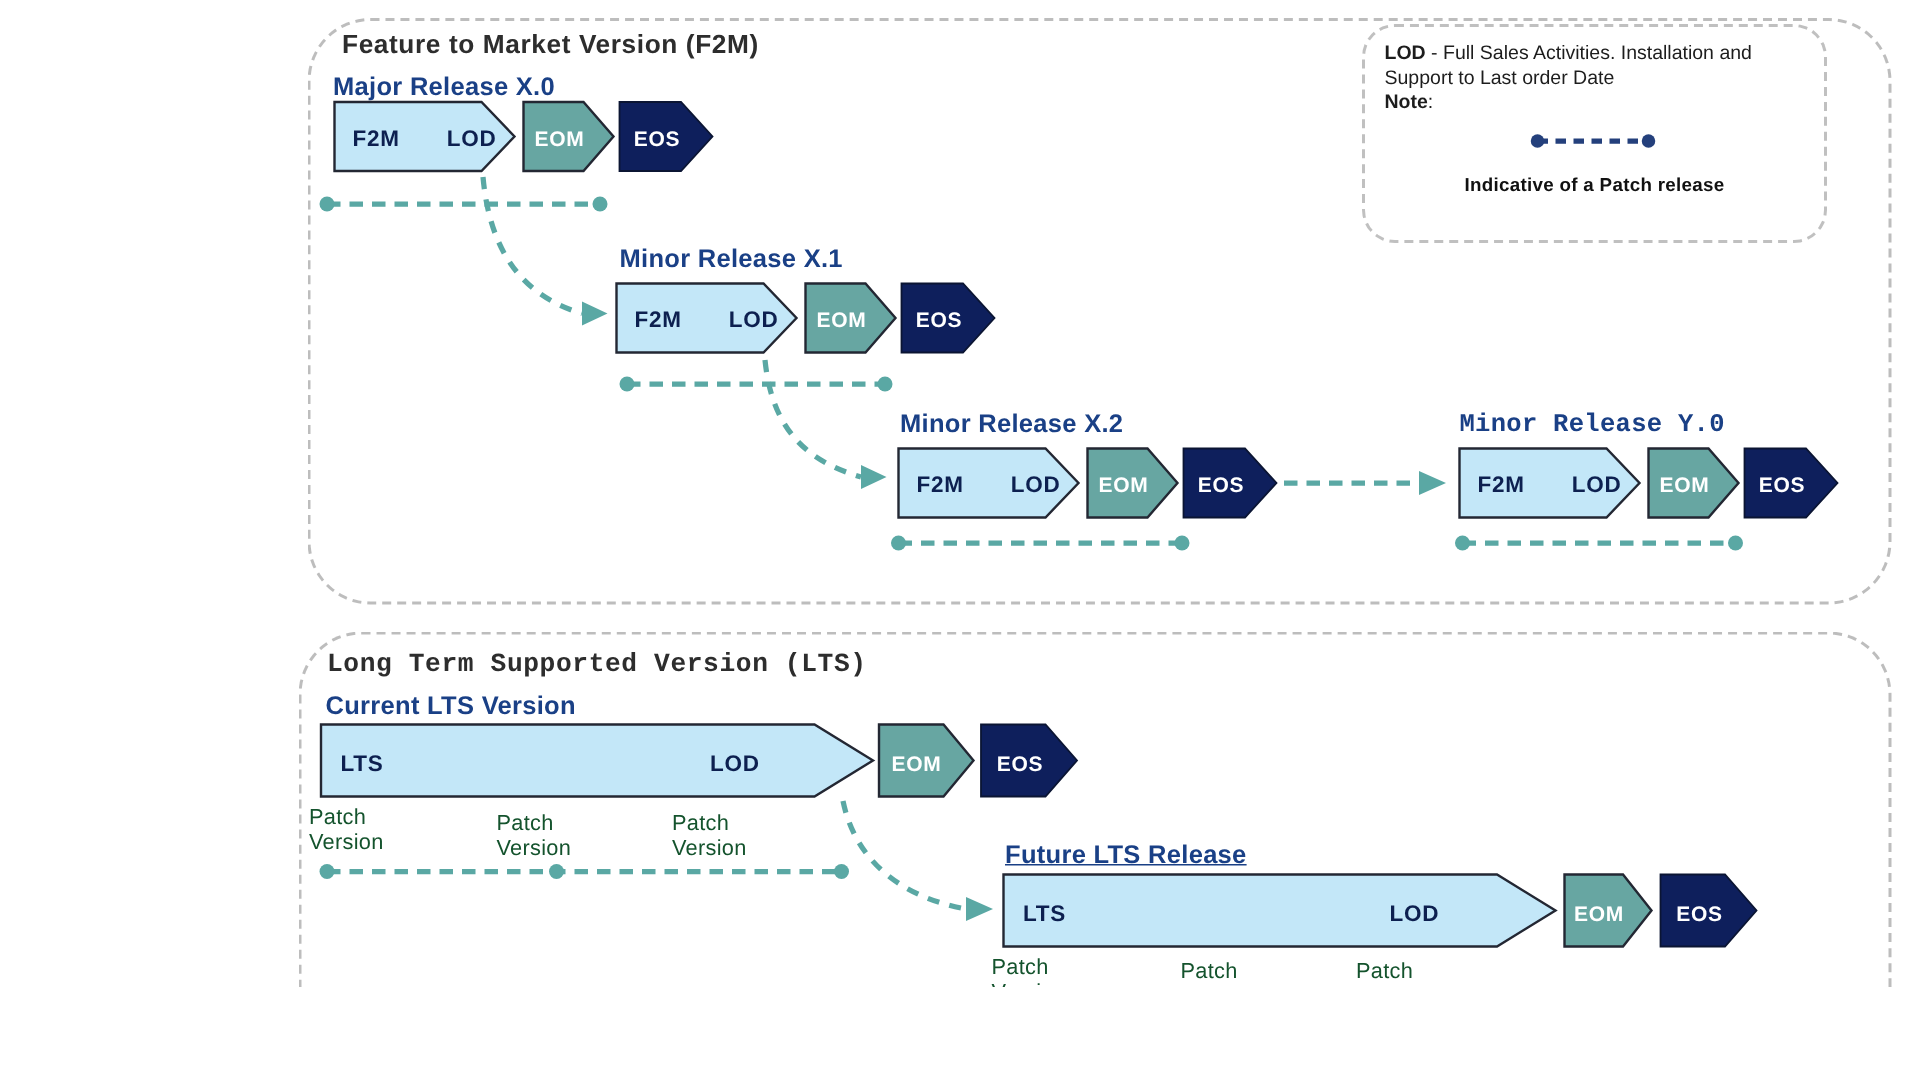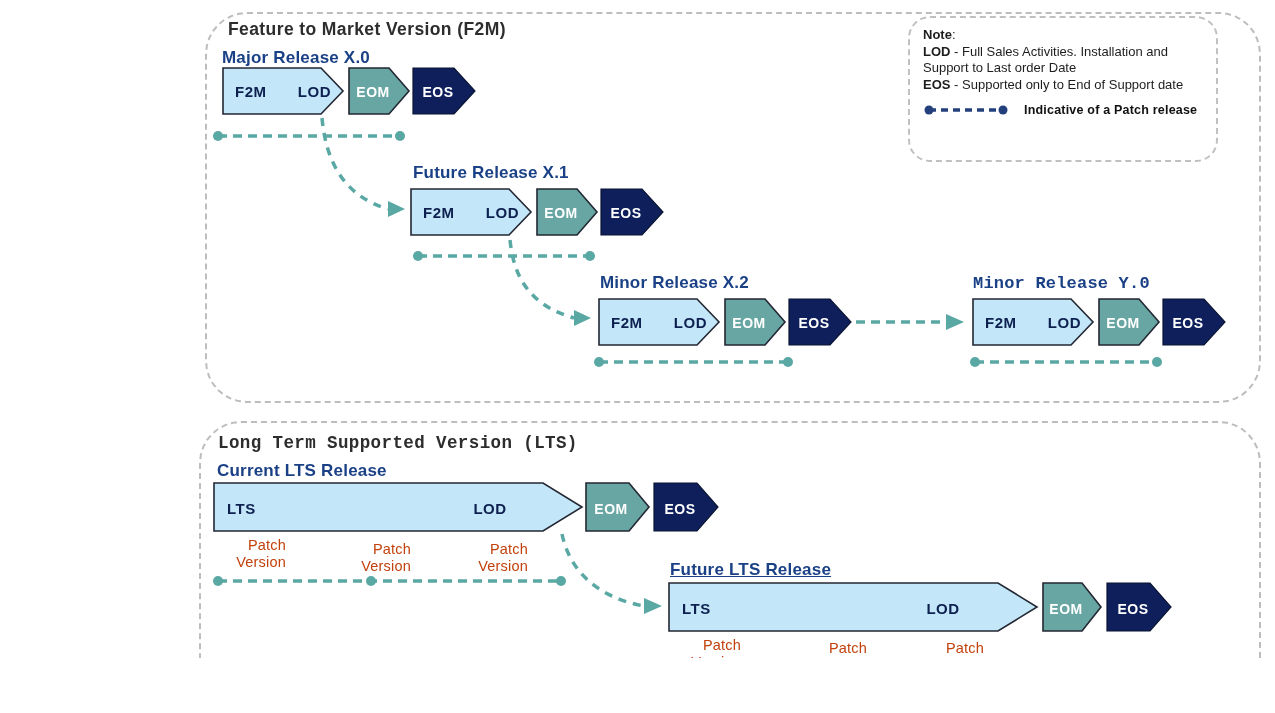--- a/index.html
+++ b/index.html
@@ -2,37 +2,37 @@
 <html><head>
 <meta charset="utf-8">
 <style>
   html,body{margin:0;padding:0;background:#ffffff;}
   #stage{position:relative;width:1275px;height:658px;background:#ffffff;overflow:hidden;
          font-family:"Liberation Sans",sans-serif;}
   .abs{position:absolute;}
   .panel{position:absolute;border:2px dashed #bdbdbd;border-radius:42px;box-sizing:border-box;background:transparent;}
   .sec-title{font-weight:bold;font-size:17.5px;color:#2d2d2d;letter-spacing:.4px;white-space:nowrap;}
   .rel-label{font-weight:bold;font-size:17px;color:#1a4086;letter-spacing:.2px;white-space:nowrap;}
-  .patch-label{color:#c2410c;font-size:14.5px;line-height:17px;text-align:right;width:80px;letter-spacing:.2px;}
+  .patch-label{color:#14532d;font-size:14.5px;line-height:17px;text-align:left;width:80px;letter-spacing:.2px;}
   svg{display:block;overflow:visible;}
   .shape1{fill:#c3e7f8;stroke:#232733;stroke-width:1.6;}
   .shape2{fill:#67a6a2;stroke:#232733;stroke-width:1.6;}
   .shape3{fill:#0e1f5c;stroke:#0b1533;stroke-width:1.2;}
   .t-navy{font-family:"Liberation Sans",sans-serif;font-weight:bold;font-size:15px;fill:#0d2050;letter-spacing:.5px;}
   .t-white{font-family:"Liberation Sans",sans-serif;font-weight:bold;font-size:14px;fill:#ffffff;letter-spacing:.5px;}
   .dash-teal{stroke:#5aa8a4;stroke-width:3.5;stroke-dasharray:9 6;fill:none;}
   .dash-curve{stroke:#5aa8a4;stroke-width:3.5;stroke-dasharray:8 7;fill:none;}
   .dot-teal{fill:#5aa8a4;}
   .head-teal{fill:#5aa8a4;}
   .dash-navy{stroke:#24407c;stroke-width:3.5;stroke-dasharray:7 5;fill:none;}
   .dot-navy{fill:#24407c;}
   .note-box{position:absolute;left:908px;top:16px;width:310px;height:146px;border:2px dashed #c0c0c0;
             border-radius:22px;box-sizing:border-box;padding:9px 13px;color:#1d1d1d;font-size:13px;line-height:16.5px;}
   .note-line b{font-weight:bold;}
-  .legend-row{display:flex;align-items:center;gap:13px;margin-top:9px;}
+  .legend-row{display:flex;align-items:center;gap:13px;margin-top:9px;flex-direction:column;}
   .legend-text{font-weight:bold;font-size:12.5px;color:#111111;letter-spacing:.2px;}
 </style>
 </head>
 <body>
 
 <div id="stage">
 
   <div class="panel" style="left:205px;top:12px;width:1056px;height:391px;"></div>
   <div class="panel" style="left:199px;top:421px;width:1062px;height:289px;"></div>
 
@@ -57,21 +57,21 @@
     <line class="dash-teal" x1="8" y1="9" x2="190" y2="9"></line>
     <circle class="dot-teal" cx="8" cy="9" r="5"></circle>
     <circle class="dot-teal" cx="190" cy="9" r="5"></circle>
   </svg>
 
   <svg class="abs" style="left:308px;top:110px;" width="110" height="112">
     <path class="dash-curve" d="M14,8 C18,52 36,86 80,99"></path>
     <polygon class="head-teal" points="80,91 97,99 80,107"></polygon>
   </svg>
 
-  <div class="abs rel-label" style="left:413px;top:163px;">Future Release X.1</div>
+  <div class="abs rel-label" style="left:413px;top:163px;">Minor Release X.1</div>
   <svg class="abs" style="left:410px;top:188px;" width="123" height="48">
     <polygon class="shape1" points="1,1 99,1 121,24 99,47 1,47"></polygon>
     <text class="t-navy" x="13" y="30" text-anchor="start">F2M</text>
     <text class="t-navy" x="109" y="30" text-anchor="end">LOD</text>
   </svg>
   <svg class="abs" style="left:536px;top:188px;" width="62" height="48">
     <polygon class="shape2" points="1,1 41,1 61,24 41,47 1,47"></polygon>
     <text class="t-white" x="25" y="30" text-anchor="middle">EOM</text>
   </svg>
   <svg class="abs" style="left:600px;top:188px;" width="64" height="48">
@@ -128,34 +128,33 @@
     <polygon class="shape3" points="1,1 42,1 63,24 42,47 1,47"></polygon>
     <text class="t-white" x="26" y="30" text-anchor="middle">EOS</text>
   </svg>
   <svg class="abs" style="left:967px;top:353px;" width="198" height="18">
     <line class="dash-teal" x1="8" y1="9" x2="190" y2="9"></line>
     <circle class="dot-teal" cx="8" cy="9" r="5"></circle>
     <circle class="dot-teal" cx="190" cy="9" r="5"></circle>
   </svg>
 
   <div class="note-box">
+    <div class="note-line"><b>LOD</b><span> - Full Sales Activities. Installation and Support to Last order Date</span></div>
     <div class="note-line"><b>Note</b><span>:</span></div>
-    <div class="note-line"><b>LOD</b><span> - Full Sales Activities. Installation and Support to Last order Date</span></div>
-    <div class="note-line"><b>EOS</b><span> - Supported only to End of Support date</span></div>
     <div class="legend-row">
       <svg width="88" height="16">
         <line class="dash-navy" x1="6" y1="8" x2="80" y2="8"></line>
         <circle class="dot-navy" cx="6" cy="8" r="4.5"></circle>
         <circle class="dot-navy" cx="80" cy="8" r="4.5"></circle>
       </svg>
       <span class="legend-text">Indicative of a Patch release</span>
     </div>
   </div>
 
-  <div class="abs rel-label" style="left:217px;top:461px;">Current LTS Release</div>
+  <div class="abs rel-label" style="left:217px;top:461px;">Current LTS Version</div>
   <svg class="abs" style="left:213px;top:482px;" width="370" height="50">
     <polygon class="shape1" points="1,1 330,1 369,25 330,49 1,49"></polygon>
     <text class="t-navy" x="14" y="32" text-anchor="start">LTS</text>
     <text class="t-navy" x="277" y="32" text-anchor="middle">LOD</text>
   </svg>
   <svg class="abs" style="left:585px;top:482px;" width="65" height="50">
     <polygon class="shape2" points="1,1 44,1 64,25 44,49 1,49"></polygon>
     <text class="t-white" x="26" y="32" text-anchor="middle">EOM</text>
   </svg>
   <svg class="abs" style="left:653px;top:482px;" width="66" height="50">

